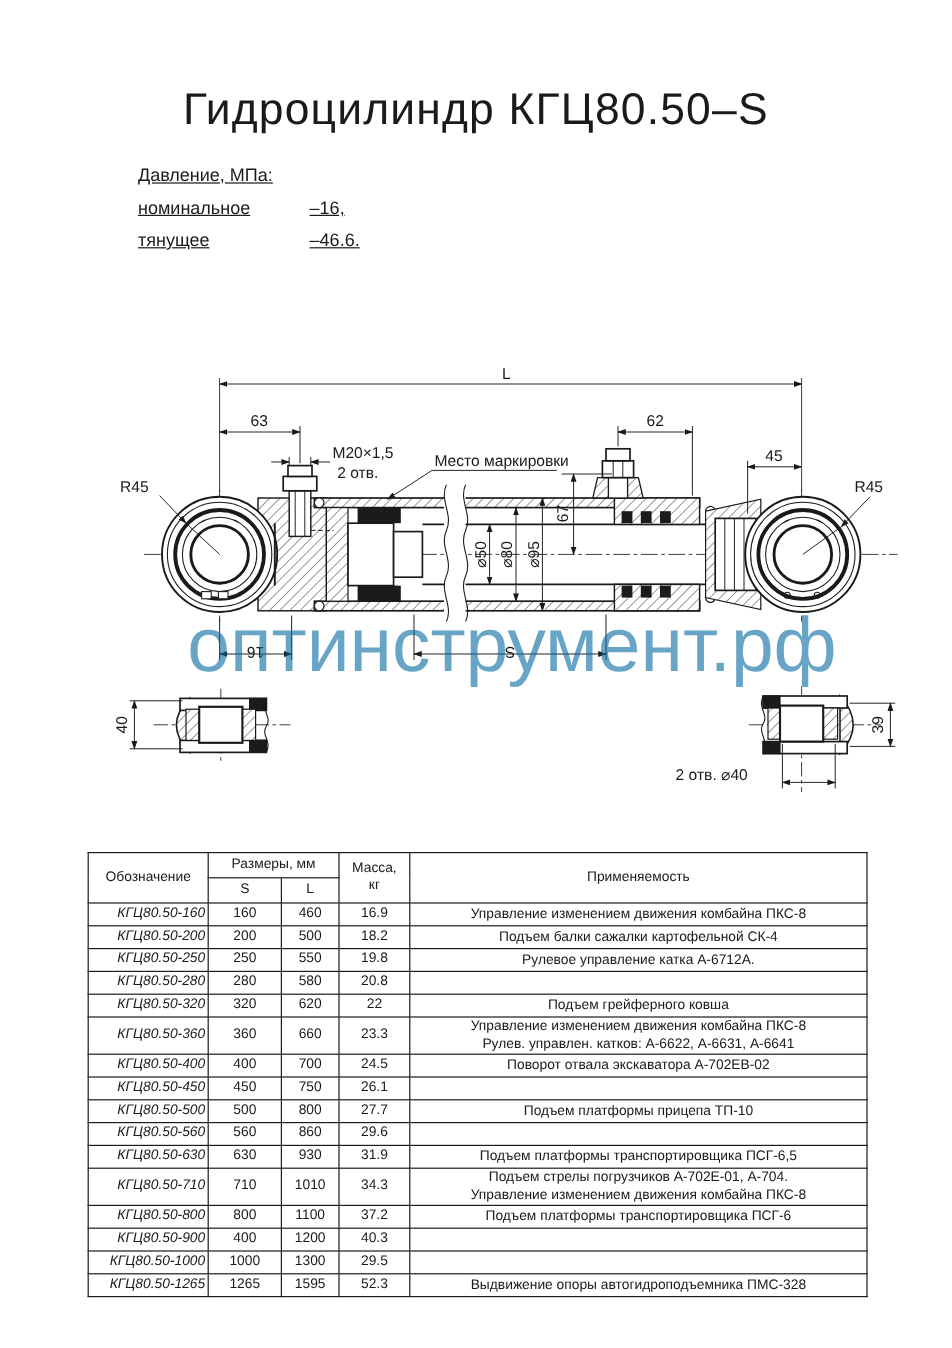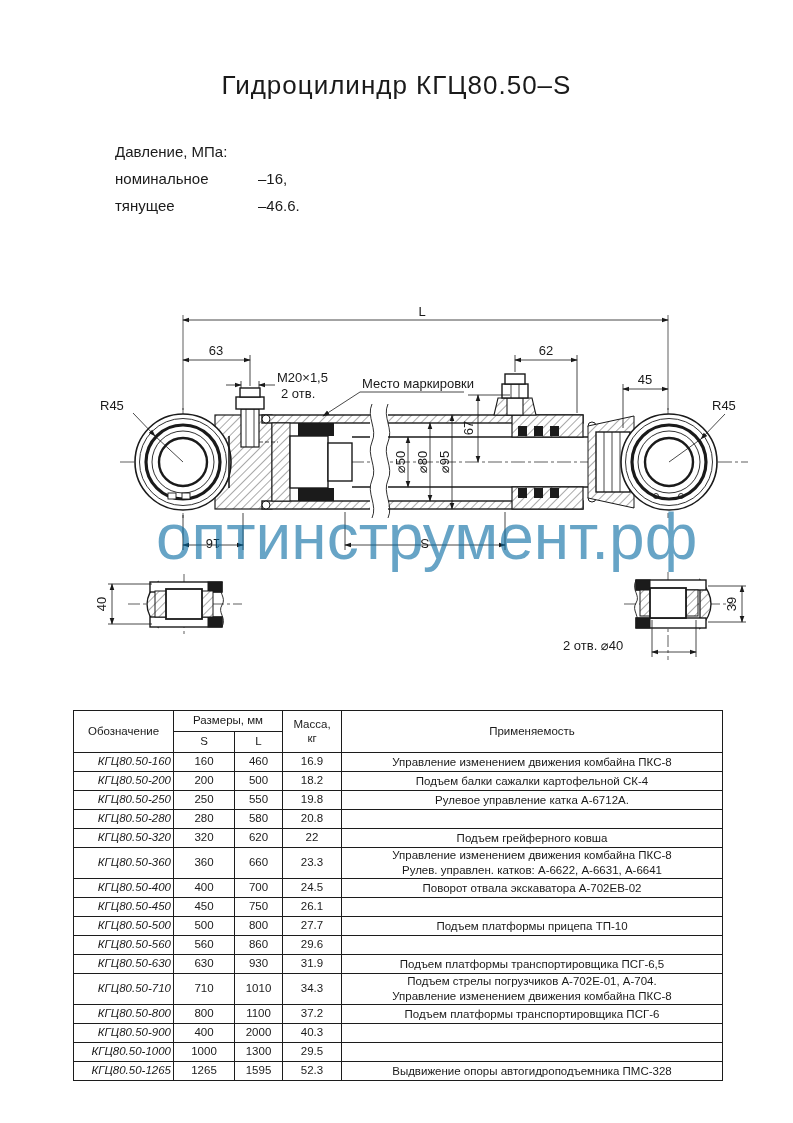--- a/index.html
+++ b/index.html
@@ -1,21 +1,21 @@
 <!DOCTYPE html>
 <html><head>
 <meta charset="utf-8">
 <style>
   html,body{margin:0;padding:0;background:#fff;}
   #page{position:relative;width:793px;height:1123px;background:#fff;overflow:hidden;
         font-family:"Liberation Sans",sans-serif;color:#1a1a1a;}
   .abs{position:absolute;}
-  #title{left:0;top:70px;width:100%;text-align:center;font-size:26px;letter-spacing:1px;white-space:nowrap;}
+  #title{left:0;top:70px;width:100%;text-align:center;font-size:37px;letter-spacing:1px;white-space:nowrap;}
   #specs{left:115px;top:138px;width:320px;font-size:15px;}
-  #specs .line{display:flex;height:27px;align-items:center;}
+  #specs .line{display:flex;height:27px;text-decoration:underline;}
   #specs .lab{width:143px;}
   #seal-note{left:437px;top:140px;width:280px;font-size:15px;line-height:30px;}
   #watermark{left:156px;top:500px;font-size:64px;color:#0369a1;opacity:.6;letter-spacing:0px;z-index:3;white-space:nowrap;}
   #drawing{left:0;top:300px;z-index:2;}
   svg text{font-family:"Liberation Sans",sans-serif;font-size:13px;fill:#1a1a1a;}
   #spec-table{left:73px;top:710px;z-index:2;}
   table{border-collapse:collapse;table-layout:fixed;width:650px;font-size:11.5px;}
   td,th{border:1px solid #1c1c1c;text-align:center;padding:0 2px;font-weight:normal;height:18px;line-height:1.15;}
   td:first-child{text-align:right;padding-left:7px;font-style:italic;}
   th{height:20px;}
@@ -381,21 +381,21 @@
             <td>800</td>
             <td>1100</td>
             <td>37.2</td>
             <td class="app">
               <div>Подъем платформы транспортировщика ПСГ-6</div>
             </td>
           </tr>
           <tr>
             <td>КГЦ80.50-900</td>
             <td>400</td>
-            <td>2000</td>
+            <td>1200</td>
             <td>40.3</td>
             <td class="app"></td>
           </tr>
           <tr>
             <td>КГЦ80.50-1000</td>
             <td>1000</td>
             <td>1300</td>
             <td>29.5</td>
             <td class="app"></td>
           </tr>

